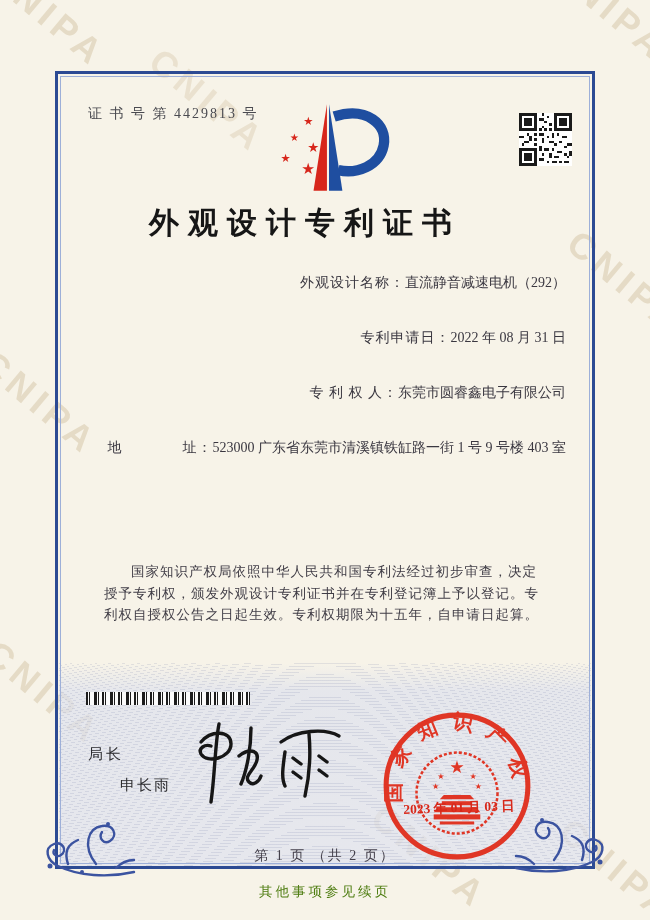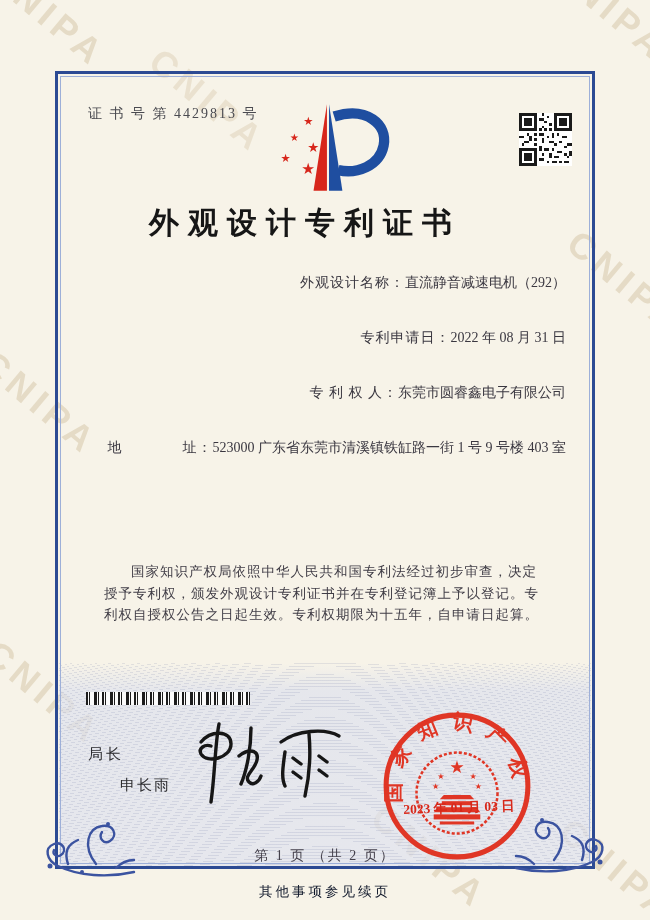--- a/index.html
+++ b/index.html
@@ -59,21 +59,21 @@
             font-family:"Liberation Sans","DejaVu Sans",sans-serif;margin-left:32px;}
   .signature{position:absolute;left:185px;top:718px;width:165px;height:90px;}
 
   .seal{position:absolute;left:377px;top:706px;width:160px;height:160px;mix-blend-mode:multiply;opacity:.95;}
   .seal-date{position:absolute;left:383px;top:799px;width:152px;text-align:center;
              font-size:13.5px;font-weight:bold;color:#d8281a;transform:rotate(-2deg);white-space:nowrap;}
 
   .page-indicator{position:absolute;left:55px;top:847px;width:540px;text-align:center;
                   font-size:14px;color:#44404b;letter-spacing:2px;}
   .note{position:absolute;left:0;top:883px;width:650px;text-align:center;
-        font-size:13.5px;color:#0f172a;letter-spacing:3px;}
+        font-size:13.5px;color:#4d7c0f;letter-spacing:3px;}
 
   .flourish{position:absolute;width:100px;height:78px;z-index:4;}
   .flourish.fl-left{left:38px;top:802px;}
   .flourish.fl-right{left:512px;top:798px;transform:scaleX(-1);}
 
   .qr{position:absolute;left:519px;top:113px;width:53px;height:53px;}
 </style>
 </head>
 <body>
 

